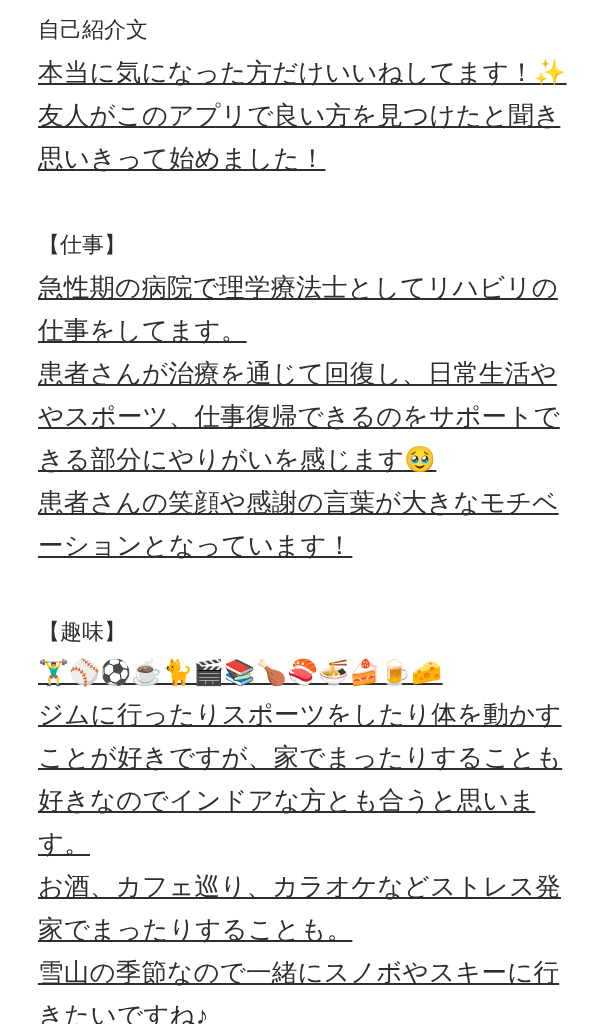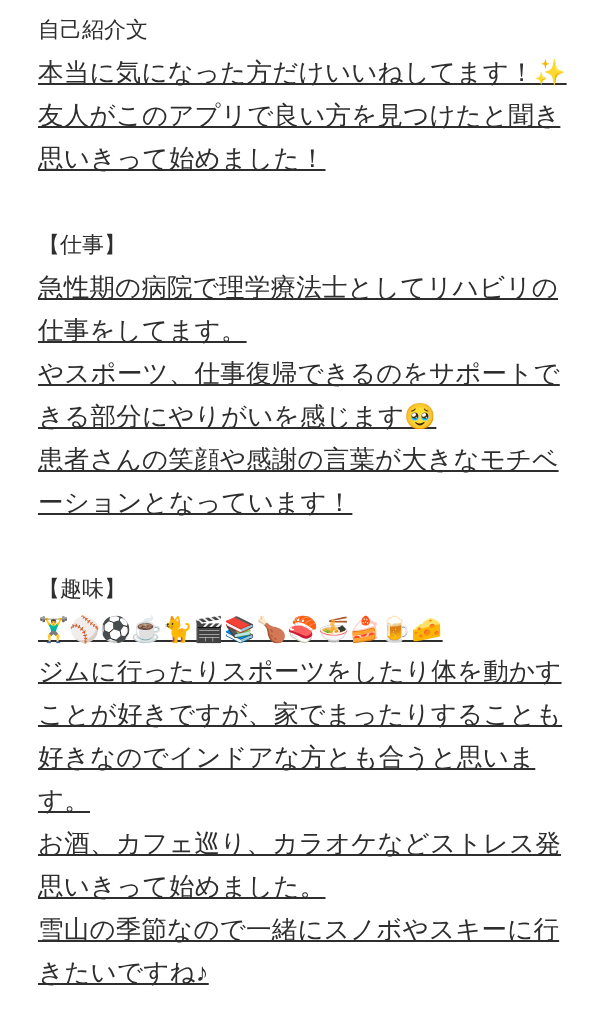--- a/index.html
+++ b/index.html
@@ -56,34 +56,35 @@
     <div class="line">友人がこのアプリで良い方を見つけたと聞き</div>
     <div class="line">思いきって始めました！</div>
   </div>
 
   <div class="line blank"></div>
 
   <div>
     <div class="heading">【仕事】</div>
     <div class="line">急性期の病院で理学療法士としてリハビリの</div>
     <div class="line">仕事をしてます。</div>
+    <div class="line">患者さんが治療を通じて回復し、日常生活や</div>
     <div class="line">やスポーツ、仕事復帰できるのをサポートで</div>
     <div class="line">きる部分にやりがいを感じます🥹</div>
     <div class="line">患者さんの笑顔や感謝の言葉が大きなモチベ</div>
     <div class="line">ーションとなっています！</div>
   </div>
 
   <div class="line blank"></div>
 
   <div>
     <div class="heading">【趣味】</div>
     <div class="line emoji-row">🏋️‍♂️⚾️⚽️☕️🐈🎬📚🍗🍣🍜🍰🍺🧀</div>
     <div class="line">ジムに行ったりスポーツをしたり体を動かす</div>
     <div class="line">ことが好きですが、家でまったりすることも</div>
     <div class="line">好きなのでインドアな方とも合うと思いま</div>
     <div class="line">す。</div>
     <div class="line">お酒、カフェ巡り、カラオケなどストレス発</div>
-    <div class="line">思いきって始めました。</div>
+    <div class="line">家でまったりすることも。</div>
     <div class="line">雪山の季節なので一緒にスノボやスキーに行</div>
     <div class="line">きたいですね♪</div>
   </div>
 
 </div>
 
 </body></html>

